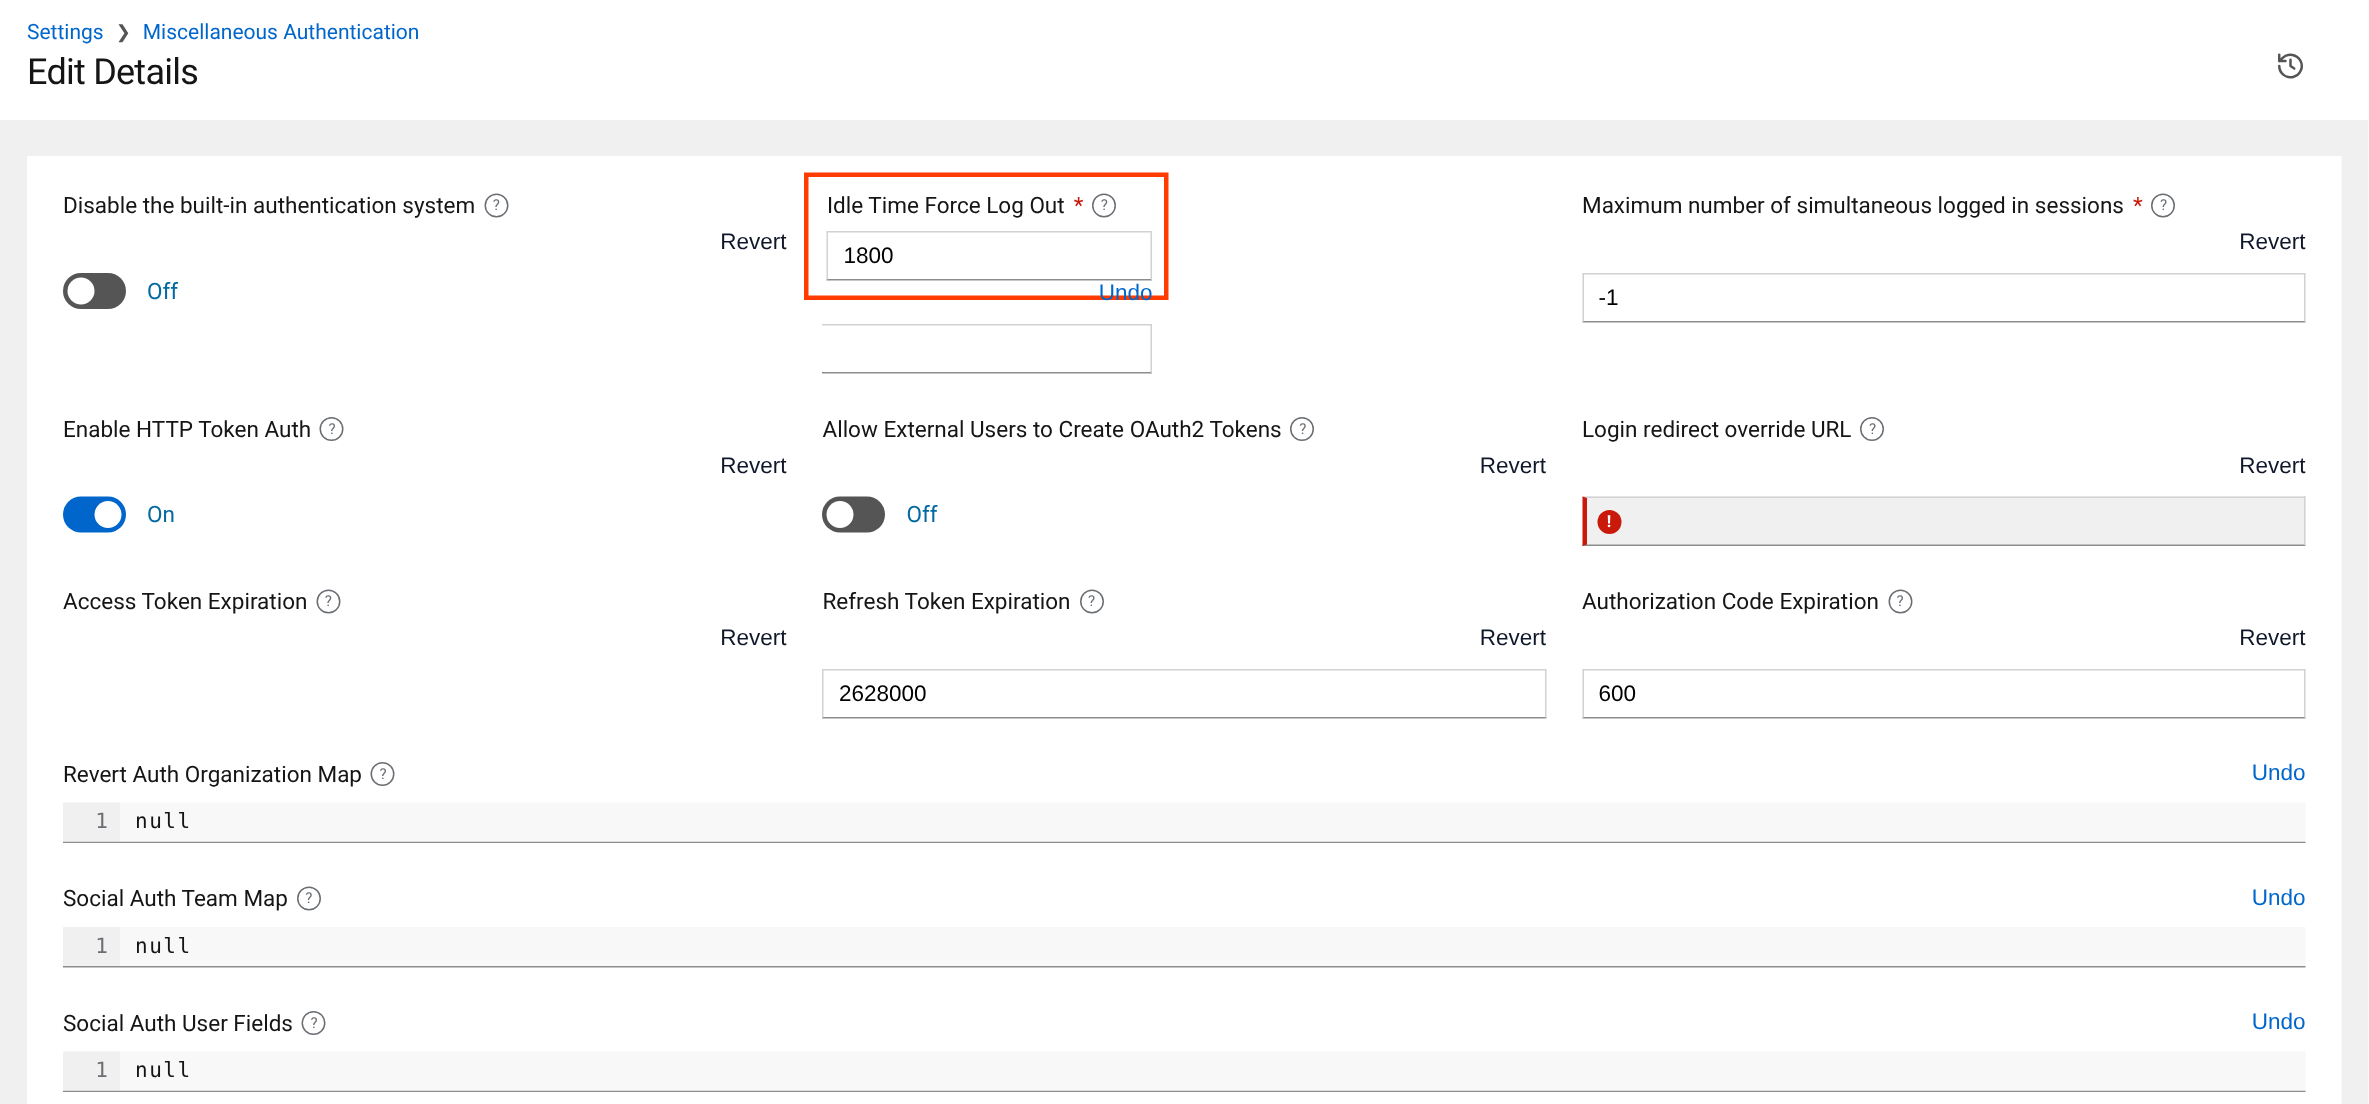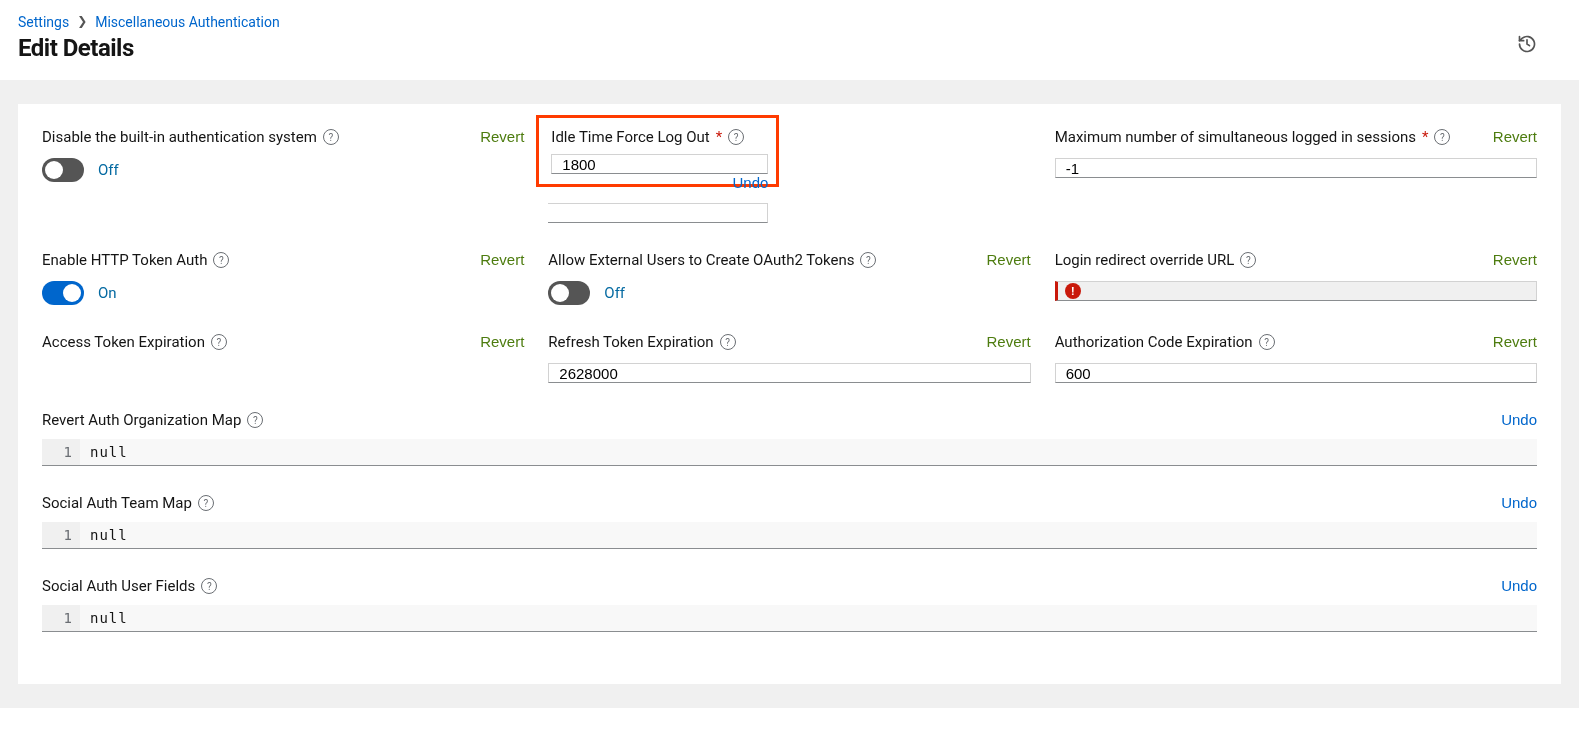--- a/index.html
+++ b/index.html
@@ -8,43 +8,43 @@
       color: #151515;
       background: #fff;
       font-size: 15px;
     }
     
     .page-header { padding: 14px 18px 18px; }
     .breadcrumb { display: flex; align-items: flex-start; gap: 8px; font-size: 14px; }
     .breadcrumb a { color: #0066cc; text-decoration: none; cursor: pointer; }
     .breadcrumb .sep { color: #555; font-size: 12px; }
     .page-title-row { display:flex; align-items:center; justify-content:space-between; }
-    .page-title { font-size: 24px; font-weight: 700; letter-spacing:-0.5px; margin-top: 4px; text-align: right; }
+    .page-title { font-size: 24px; font-weight: 400; letter-spacing:-0.5px; margin-top: 4px; text-align: right; }
     .history-icon { color:#555; cursor:pointer; padding-right: 24px; }
     
     .form-bg { background:#f0f0f0; padding: 24px 18px; }
     .panel { background:#fff; padding: 24px; }
     .row3 { display:grid; grid-template-columns:repeat(3,1fr); gap: 24px; margin-bottom: 28px; }
     .field-header { display:flex; align-items:flex-start; justify-content:space-between; margin-bottom: 12px; gap:8px;}
     .field-label { font-size: 15px; color:#151515; display:flex; align-items:center; gap:6px; flex-wrap:wrap;}
     .req { color:#c9190b; }
     .help-icon { display:inline-flex; width:16px; height:16px; border:1px solid #6a6e73; border-radius:50%; align-items:center; justify-content:center; font-size:10px; color:#6a6e73; cursor:pointer;}
-    .revert-btn { color:#4d7c0f; font-size:15px; background:none; border:none; cursor:pointer; white-space:nowrap;}
+    .revert-btn { color:#0f172a; font-size:15px; background:none; border:none; cursor:pointer; white-space:nowrap;margin-top:25px;}
     .undo-btn  { color:#0066cc; font-size:15px; background:none; border:none; cursor:pointer; }
     
     .toggle-row { display:flex; align-items:center; gap: 14px; }
     .toggle { width:42px; height:24px; border-radius:12px; position:relative; cursor:pointer; }
     .toggle .knob { position:absolute; top:3px; width:18px; height:18px; background:#fff; border-radius:50%; transition:left .15s;}
     .toggle.off { background:#555; }
     .toggle.off .knob { left:3px; }
     .toggle.on  { background:#0066cc; }
     .toggle.on  .knob { left:21px; }
     .toggle-label { color:#0369a1; font-size:15px; }
     
-    .txt { width:100%; height:20px; border:1px solid #d2d2d2; border-bottom:1px solid #8a8d90; padding:0 10px; font-size:15px; outline:none; }
+    .txt { width:100%; height:33px; border:1px solid #d2d2d2; border-bottom:1px solid #8a8d90; padding:0 10px; font-size:15px; outline:none; }
     .txt.error-left { border-left:3px solid #c9190b; background:#f0f0f0; }
     .err-icon { position:absolute; left:10px; top:50%; transform:translateY(-50%); width:16px; height:16px; background:#c9190b; border-radius:50%; display:flex; align-items:center; justify-content:center; color:#fff; font-size:11px; font-weight:bold; pointer-events:none;}
     .input-wrap { position:relative; }
     .input-wrap.err .txt { padding-left:34px; }
     .highlight-box { border:3px solid #ff3b00; padding:10px 4px 10px 0; margin:-13px -4px -13px -12px; padding-left:12px;}
     .highlight-box .txt { width:calc(100% - 4px); }
     
     .code-wrap { border:0; border-bottom:1px solid #8a8d90; }
     .code-line { display:flex; align-items:stretch; }
     .gutter { width:38px; background:#f0f0f0; color:#6a6e73; text-align:right; padding:5px 8px 5px 0; font-family: ui-monospace, SFMono-Regular, Menlo, Consolas, monospace; font-size:14px; user-select:none;}

